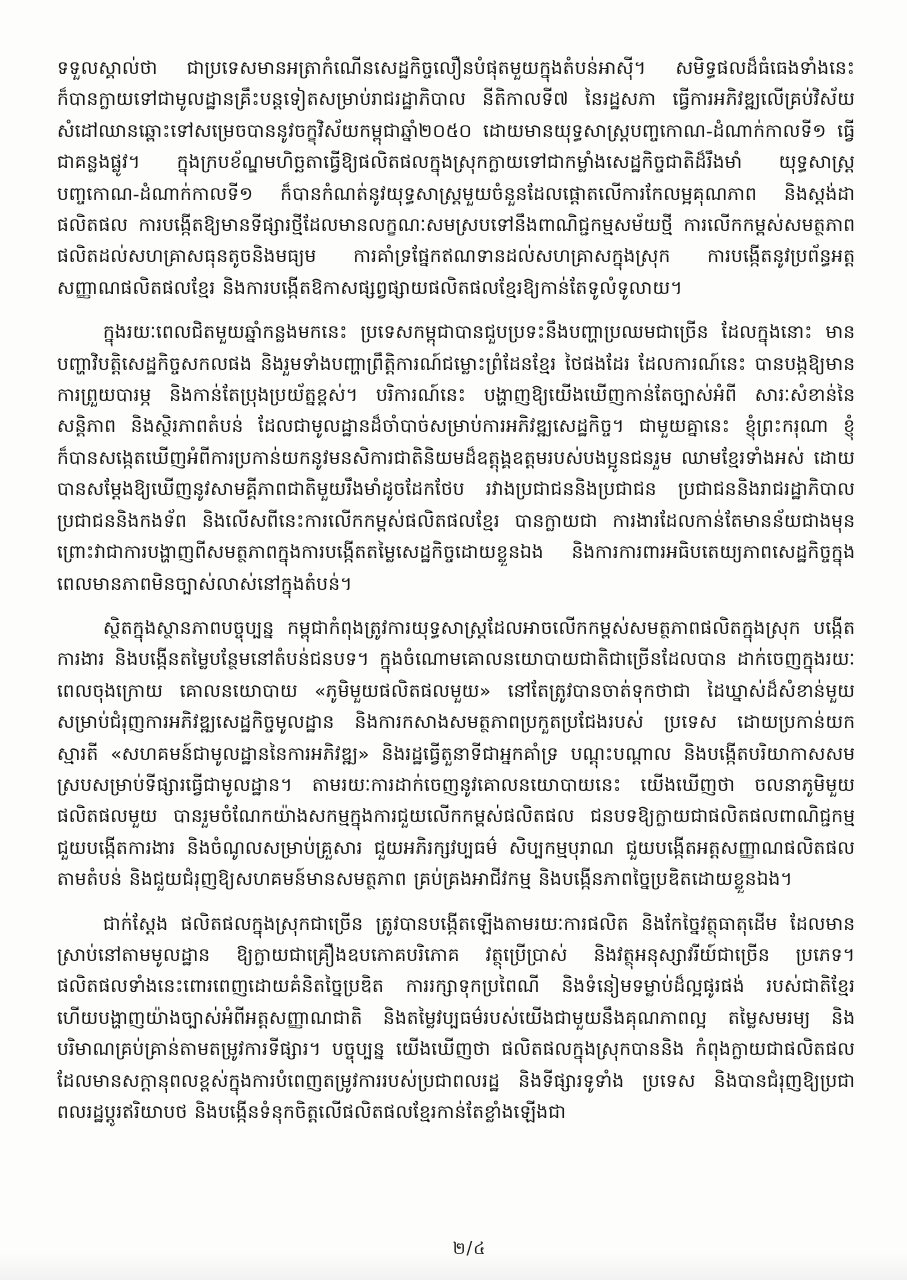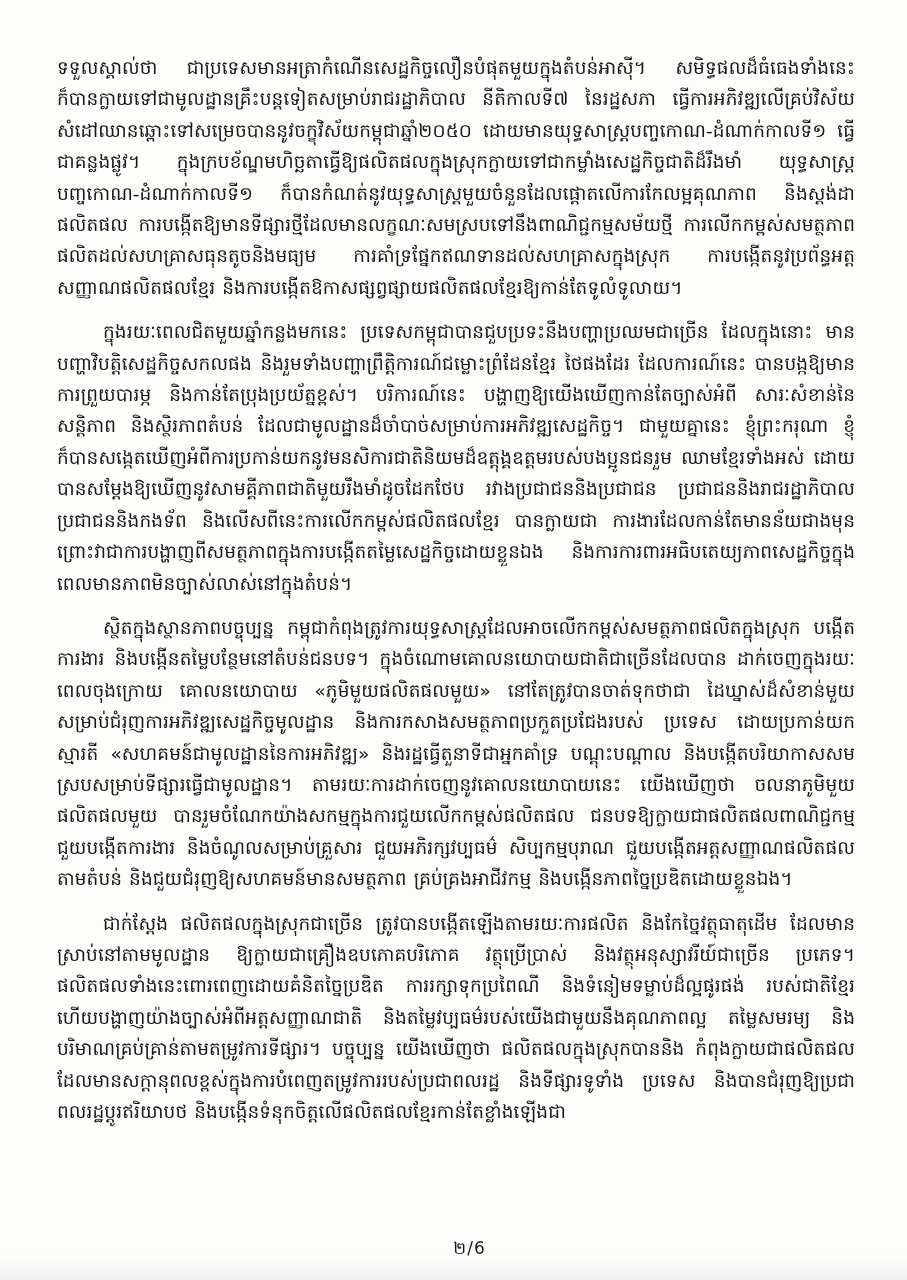--- a/index.html
+++ b/index.html
@@ -63,16 +63,16 @@
 <body>
 
 <div class="page">
   <div class="content">
       <p class="para"><span class="">ទទួលស្គាល់ថា ជាប្រទេសមានអត្រាកំណើនសេដ្ឋកិច្ចលឿនបំផុតមួយក្នុងតំបន់អាស៊ី។ សមិទ្ធផលដ៏ធំធេងទាំងនេះ ក៏បានក្លាយទៅជាមូលដ្ឋានគ្រឹះបន្តទៀតសម្រាប់រាជរដ្ឋាភិបាល នីតិកាលទី៧ នៃរដ្ឋសភា ធ្វើការអភិវឌ្ឍលើគ្រប់វិស័យ សំដៅឈានឆ្ពោះទៅសម្រេចបាននូវចក្ខុវិស័យកម្ពុជាឆ្នាំ២០៥០ ដោយមានយុទ្ធសាស្ត្របញ្ចកោណ-ដំណាក់កាលទី១ ធ្វើជាគន្លងផ្លូវ។ ក្នុងក្របខ័ណ្ឌមហិច្ឆតាធ្វើឱ្យផលិតផលក្នុងស្រុកក្លាយទៅជាកម្លាំងសេដ្ឋកិច្ចជាតិដ៏រឹងមាំ យុទ្ធសាស្ត្របញ្ចកោណ-ដំណាក់កាលទី១ ក៏បានកំណត់នូវយុទ្ធសាស្ត្រមួយចំនួនដែលផ្តោតលើការកែលម្អគុណភាព និងស្តង់ដាផលិតផល ការបង្កើតឱ្យមានទីផ្សារថ្មីដែលមានលក្ខណៈសមស្របទៅនឹងពាណិជ្ជកម្មសម័យថ្មី ការលើកកម្ពស់សមត្ថភាពផលិតដល់សហគ្រាសធុនតូចនិងមធ្យម ការគាំទ្រផ្នែកឥណទានដល់សហគ្រាសក្នុងស្រុក ការបង្កើតនូវប្រព័ន្ធអត្តសញ្ញាណផលិតផលខ្មែរ និងការបង្កើតឱកាសផ្សព្វផ្សាយផលិតផលខ្មែរឱ្យកាន់តែទូលំទូលាយ។</span></p>
       <p class="para indent"><span class="">ក្នុងរយៈពេលជិតមួយឆ្នាំកន្លងមកនេះ ប្រទេសកម្ពុជាបានជួបប្រទះនឹងបញ្ហាប្រឈមជាច្រើន ដែលក្នុងនោះ មានបញ្ហាវិបត្តិសេដ្ឋកិច្ចសកលផង និងរួមទាំងបញ្ហាព្រឹត្តិការណ៍ជម្លោះព្រំដែនខ្មែរ ថៃផងដែរ ដែលការណ៍នេះ បានបង្កឱ្យមានការព្រួយបារម្ភ និងកាន់តែប្រុងប្រយ័ត្នខ្ពស់។ បរិការណ៍នេះ បង្ហាញឱ្យយើងឃើញកាន់តែច្បាស់អំពី សារៈសំខាន់នៃសន្តិភាព និងស្ថិរភាពតំបន់ ដែលជាមូលដ្ឋានដ៏ចាំបាច់សម្រាប់ការអភិវឌ្ឍសេដ្ឋកិច្ច។ ជាមួយគ្នានេះ ខ្ញុំព្រះករុណា ខ្ញុំក៏បានសង្កេតឃើញអំពីការប្រកាន់យកនូវមនសិការជាតិនិយមដ៏ឧត្តុង្គឧត្តមរបស់បងប្អូនជនរួម ឈាមខ្មែរទាំងអស់ ដោយបានសម្តែងឱ្យឃើញនូវសាមគ្គីភាពជាតិមួយរឹងមាំដូចដែកថែប រវាងប្រជាជននិងប្រជាជន ប្រជាជននិងរាជរដ្ឋាភិបាល ប្រជាជននិងកងទ័ព និងលើសពីនេះការលើកកម្ពស់ផលិតផលខ្មែរ បានក្លាយជា ការងារដែលកាន់តែមានន័យជាងមុន ព្រោះវាជាការបង្ហាញពីសមត្ថភាពក្នុងការបង្កើតតម្លៃសេដ្ឋកិច្ចដោយខ្លួនឯង និងការការពារអធិបតេយ្យភាពសេដ្ឋកិច្ចក្នុងពេលមានភាពមិនច្បាស់លាស់នៅក្នុងតំបន់។</span></p>
       <p class="para indent"><span class="">ស្ថិតក្នុងស្ថានភាពបច្ចុប្បន្ន កម្ពុជាកំពុងត្រូវការយុទ្ធសាស្ត្រដែលអាចលើកកម្ពស់សមត្ថភាពផលិតក្នុងស្រុក បង្កើតការងារ និងបង្កើនតម្លៃបន្ថែមនៅតំបន់ជនបទ។ ក្នុងចំណោមគោលនយោបាយជាតិជាច្រើនដែលបាន ដាក់ចេញក្នុងរយៈពេលចុងក្រោយ គោលនយោបាយ </span><span class="bold">«ភូមិមួយផលិតផលមួយ»</span><span class=""> នៅតែត្រូវបានចាត់ទុកថាជា ដៃឃ្នាស់ដ៏សំខាន់មួយសម្រាប់ជំរុញការអភិវឌ្ឍសេដ្ឋកិច្ចមូលដ្ឋាន និងការកសាងសមត្ថភាពប្រកួតប្រជែងរបស់ ប្រទេស ដោយប្រកាន់យកស្មារតី </span><span class="bold">«សហគមន៍ជាមូលដ្ឋាននៃការអភិវឌ្ឍ»</span><span class=""> និងរដ្ឋធ្វើតួនាទីជាអ្នកគាំទ្រ បណ្តុះបណ្តាល និងបង្កើតបរិយាកាសសមស្របសម្រាប់ទីផ្សារធ្វើជាមូលដ្ឋាន។ តាមរយៈការដាក់ចេញនូវគោលនយោបាយនេះ យើងឃើញថា ចលនាភូមិមួយផលិតផលមួយ បានរួមចំណែកយ៉ាងសកម្មក្នុងការជួយលើកកម្ពស់ផលិតផល ជនបទឱ្យក្លាយជាផលិតផលពាណិជ្ជកម្ម ជួយបង្កើតការងារ និងចំណូលសម្រាប់គ្រួសារ ជួយអភិរក្សវប្បធម៌ សិប្បកម្មបុរាណ ជួយបង្កើតអត្តសញ្ញាណផលិតផលតាមតំបន់ និងជួយជំរុញឱ្យសហគមន៍មានសមត្ថភាព គ្រប់គ្រងអាជីវកម្ម និងបង្កើនភាពច្នៃប្រឌិតដោយខ្លួនឯង។</span></p>
       <p class="para indent"><span class="">ជាក់ស្តែង ផលិតផលក្នុងស្រុកជាច្រើន ត្រូវបានបង្កើតឡើងតាមរយៈការផលិត និងកែច្នៃវត្ថុធាតុដើម ដែលមានស្រាប់នៅតាមមូលដ្ឋាន ឱ្យក្លាយជាគ្រឿងឧបភោគបរិភោគ វត្ថុប្រើប្រាស់ និងវត្ថុអនុស្សាវរីយ៍ជាច្រើន ប្រភេទ។ ផលិតផលទាំងនេះពោរពេញដោយគំនិតច្នៃប្រឌិត ការរក្សាទុកប្រពៃណី និងទំនៀមទម្លាប់ដ៏ល្អផូរផង់ របស់ជាតិខ្មែរ ហើយបង្ហាញយ៉ាងច្បាស់អំពីអត្តសញ្ញាណជាតិ និងតម្លៃវប្បធម៌របស់យើងជាមួយនឹងគុណភាពល្អ តម្លៃសមរម្យ និងបរិមាណគ្រប់គ្រាន់តាមតម្រូវការទីផ្សារ។ បច្ចុប្បន្ន យើងឃើញថា ផលិតផលក្នុងស្រុកបាននិង កំពុងក្លាយជាផលិតផលដែលមានសក្តានុពលខ្ពស់ក្នុងការបំពេញតម្រូវការរបស់ប្រជាពលរដ្ឋ និងទីផ្សារទូទាំង ប្រទេស និងបានជំរុញឱ្យប្រជាពលរដ្ឋប្តូរឥរិយាបថ និងបង្កើនទំនុកចិត្តលើផលិតផលខ្មែរកាន់តែខ្លាំងឡើងជា</span></p>
     </div>
   <div class="footer">
-    <span class="page-number">២/6</span>
+    <span class="page-number">២/៤</span>
   </div>
   <div class="scan-shadow"></div>
 </div>
 
 </body></html>

